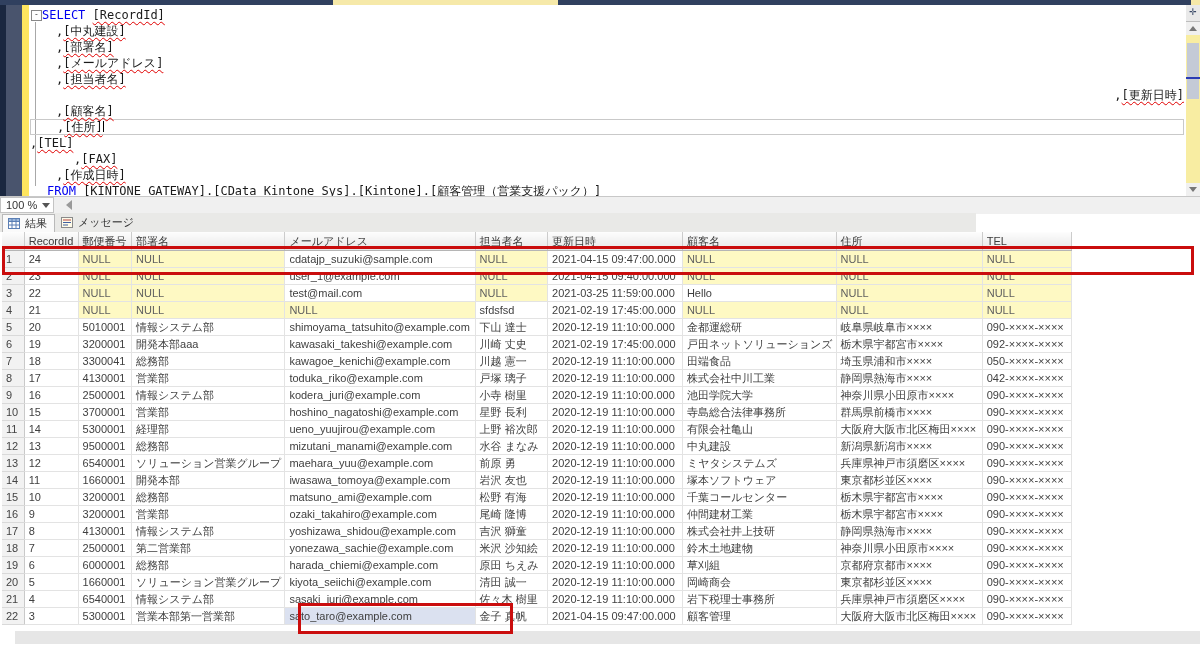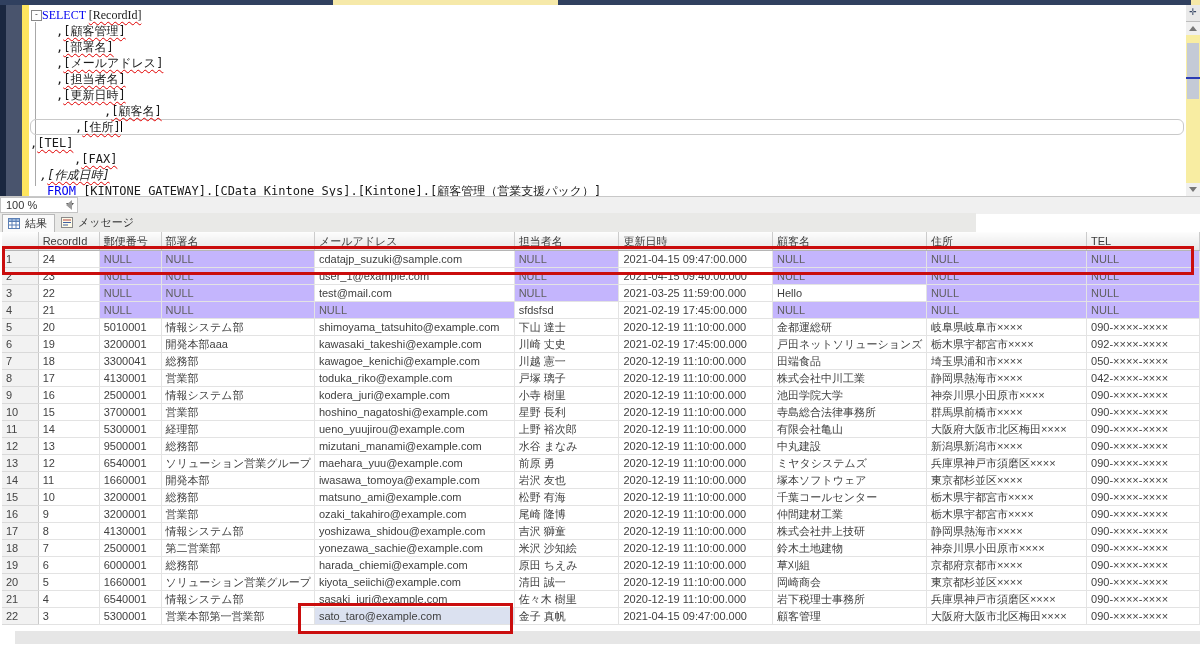--- a/index.html
+++ b/index.html
@@ -33,43 +33,43 @@
   .sb-arrow:before{content:"";position:absolute;left:3px;border-left:4px solid transparent;
                    border-right:4px solid transparent;}
   .sb-up{top:17px;}  .sb-up:before{top:4px;border-bottom:5px solid #777;}
   .sb-down{bottom:0;} .sb-down:before{top:4px;border-top:5px solid #777;}
   .sb-track{position:absolute;left:0;top:30px;width:14px;height:148px;background:#f8eda2;}
   .sb-thumb{position:absolute;left:1px;top:8px;width:12px;height:56px;background:#c4cad6;}
   .sb-caretmark{position:absolute;left:0;top:42px;width:14px;height:2px;background:#2b3cb4;}
   
   .zoombar{position:absolute;left:0;top:196px;width:1200px;height:17px;background:#f0f0f0;
            border-top:1px solid #c8c8c8;}
-  .zoom-box{position:absolute;left:0;top:0;width:78px;height:16px;background:#fff;
+  .zoom-box{position:absolute;left:0;top:0;width:54px;height:16px;background:#fff;
             border:1px solid #c4c4c4;font:11px/15px "Liberation Sans",sans-serif;color:#333;
             padding-left:5px;box-sizing:border-box;}
   .zoom-caret{position:absolute;right:3px;top:5px;width:0;height:0;border-left:4px solid transparent;
               border-right:4px solid transparent;border-top:5px solid #555;}
   .hs-left{position:absolute;left:66px;top:3px;width:0;height:0;border-top:5px solid transparent;
            border-bottom:5px solid transparent;border-right:6px solid #9a9a9a;}
   
   .tabstrip{position:absolute;left:0;top:213px;width:976px;height:19px;background:#e9e9e7;}
   .rtab{position:absolute;top:1px;height:17px;font:11px/17px "Liberation Sans",sans-serif;color:#333;
         padding:0 7px 0 22px;}
   .rtab.active{background:#fafafa;border:1px solid #b9b9b9;border-bottom:none;}
   .tab-icon{position:absolute;left:5px;top:3px;width:12px;height:11px;}
   
-  .gridpane{position:absolute;left:0;top:232px;width:1200px;height:413px;background:#fff;}
+  .gridpane{position:absolute;left:0;top:232px;width:1072px;height:413px;background:#fff;}
   table.rgrid{border-collapse:collapse;table-layout:fixed;position:absolute;left:2px;top:0;}
   .rgrid th,.rgrid td{overflow:hidden;white-space:nowrap;box-sizing:border-box;
         font:11px/16px "Liberation Sans","DejaVu Sans",sans-serif;padding:0 3px 0 4px;text-align:left;}
   .rgrid thead th{height:18px;background:linear-gradient(#fdfdfd,#e7e7e7);
         border-right:1px solid #cccccc;border-bottom:1px solid #b5b5b5;color:#3c3c3c;font-weight:normal;}
   .rgrid td{height:17px;border-right:1px solid #e3e3e3;border-bottom:1px solid #e3e3e3;color:#404040;}
   .rgrid td.rowhdr{background:#f2f2f2;border-right:1px solid #c9c9c9;border-bottom:1px solid #d9d9d9;color:#444;}
-  .rgrid td.nullcell{background:#c4b5fd;color:#5f5f5f;}
+  .rgrid td.nullcell{background:#fef9c3;color:#5f5f5f;}
   .rgrid td.selected{background:#dbe1f0;}
   .grid-bottom{position:absolute;left:15px;top:400px;width:1185px;height:13px;background:#e6e6e6;}
   
   .ann{position:absolute;border:3px solid #ca0d0d;pointer-events:none;}
   .ann-row1{left:2px;top:246px;width:1186px;height:23px;}
   .ann-cell{left:298px;top:603px;width:209px;height:25px;}
 </style>
 </head>
 <body>
 
@@ -77,31 +77,31 @@
 <div class="topbar-yellow"></div>
 <div class="topbar-corner"></div>
 
 <div class="editor">
   <div class="m-dark"></div>
   <div class="m-gutter"></div>
   <div class="m-change"></div>
   <div class="fold-box">-</div>
   <div class="fold-guide"></div>
   <div class="lines">
-      <div class="line" style="padding-left: 12px; font-family: Liberation Serif, serif;"><span class="kw">SELECT </span><span class="squig">[RecordId]</span></div>
-      <div class="line" style="padding-left: 26px;"><span>,</span><span class="squig">[顧客管理]</span></div>
+      <div class="line" style="padding-left: 12px;"><span class="kw">SELECT </span><span class="squig">[RecordId]</span></div>
+      <div class="line" style="padding-left: 26px;"><span>,</span><span class="squig">[中丸建設]</span></div>
       <div class="line" style="padding-left: 26px;"><span>,</span><span class="squig">[部署名]</span></div>
       <div class="line" style="padding-left: 26px;"><span>,</span><span class="squig">[メールアドレス]</span></div>
       <div class="line" style="padding-left: 26px;"><span>,</span><span class="squig">[担当者名]</span></div>
-      <div class="line" style="padding-left: 26px;"><span>,</span><span class="squig">[更新日時]</span></div>
-      <div class="line" style="padding-left: 26px; margin-left: 48px;"><span>,</span><span class="squig">[顧客名]</span></div>
-      <div class="line cur" style="padding-left: 44px; border-radius: 6px;"><span>,</span><span class="squig">[住所]</span><span class="caret-bar"></span></div>
+      <div class="line" style="padding-left: 26px; text-align: right;"><span>,</span><span class="squig">[更新日時]</span></div>
+      <div class="line" style="padding-left: 26px;"><span>,</span><span class="squig">[顧客名]</span></div>
+      <div class="line cur" style="padding-left: 26px;"><span>,</span><span class="squig">[住所]</span><span class="caret-bar"></span></div>
       <div class="line" style=""><span>,</span><span class="squig">[TEL]</span></div>
       <div class="line" style="padding-left: 44px;"><span>,</span><span class="squig">[FAX]</span></div>
-      <div class="line" style="padding-left: 10px; font-style: italic;"><span>,</span><span class="squig">[作成日時]</span></div>
+      <div class="line" style="padding-left: 26px;"><span>,</span><span class="squig">[作成日時]</span></div>
       <div class="line" style="padding-left: 17px;"><span class="kw">FROM </span><span class="squig">[KINTONE_GATEWAY]</span><span>.</span><span class="squig">[CData Kintone Sys]</span><span>.</span><span class="squig">[Kintone]</span><span>.</span><span class="squig">[顧客管理（営業支援パック）]</span></div>
     </div>
   <div class="vscroll">
     <div class="split-btn">✛</div>
     <div class="sb-arrow sb-up"></div>
     <div class="sb-track">
       <div class="sb-thumb"></div>
       <div class="sb-caretmark"></div>
     </div>
     <div class="sb-arrow sb-down"></div>

